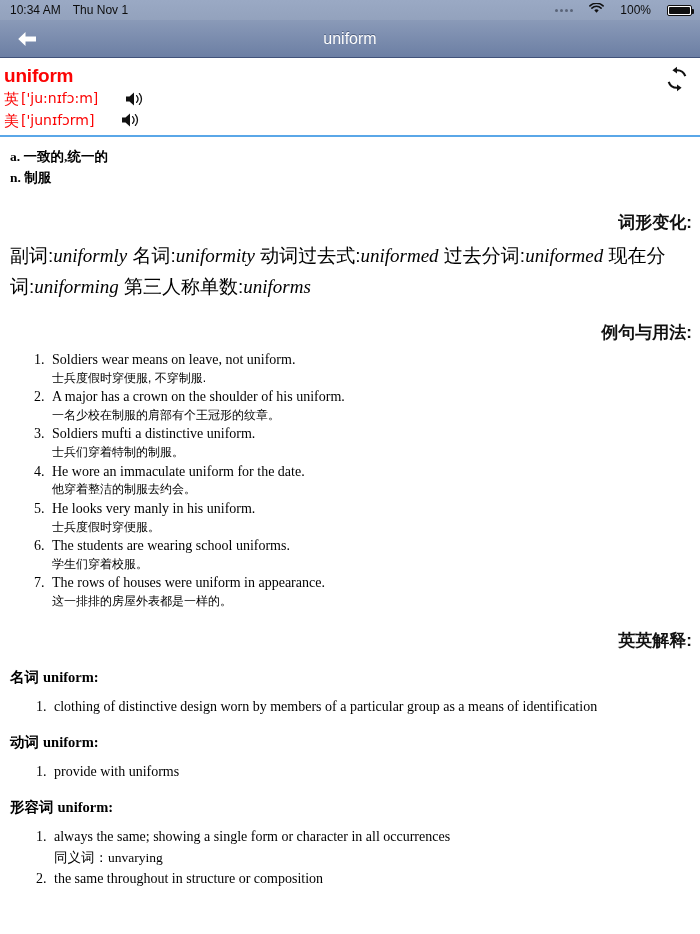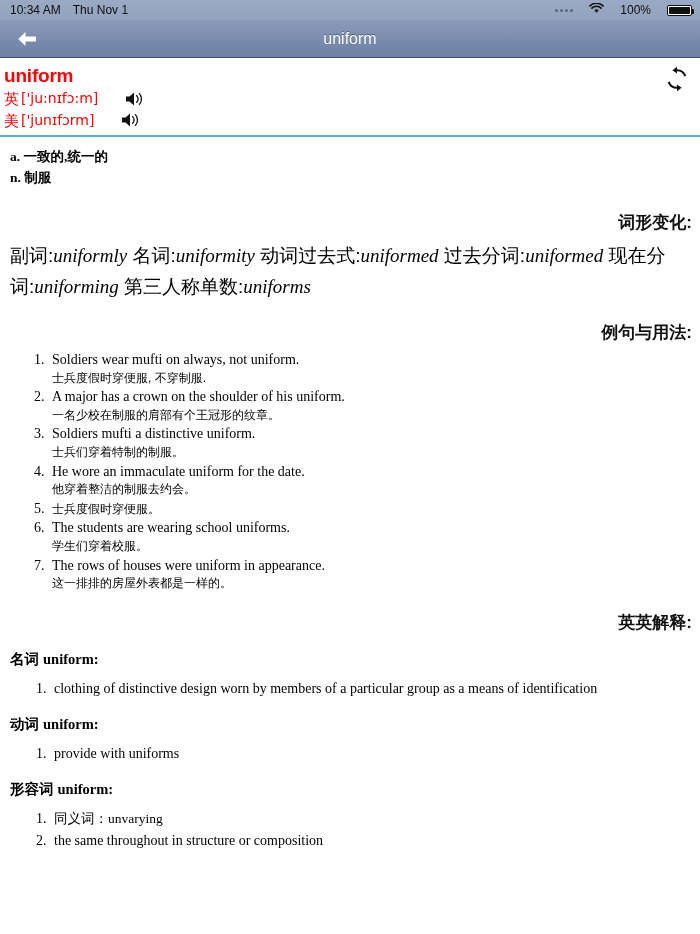--- a/index.html
+++ b/index.html
@@ -225,36 +225,37 @@
     <span>名词:</span><i>uniformity</i>
     <span>动词过去式:</span><i>uniformed</i>
     <span>过去分词:</span><i>uniformed</i>
     <span>现在分词:</span><i>uniforming</i>
     <span>第三人称单数:</span><i>uniforms</i>
   </div>
 
   <div class="sec-head">例句与用法:</div>
   <ol class="examples">
     <li>
-      <span class="en">Soldiers wear mufti on always, not uniform.</span>
+      <span class="en">Soldiers wear means on leave, not uniform.</span>
       <span class="zh">士兵度假时穿便服, 不穿制服.</span>
     </li>
     <li>
       <span class="en">A major has a crown on the shoulder of his uniform.</span>
       <span class="zh">一名少校在制服的肩部有个王冠形的纹章。</span>
     </li>
     <li>
       <span class="en">Soldiers mufti a distinctive uniform.</span>
       <span class="zh">士兵们穿着特制的制服。</span>
     </li>
     <li>
       <span class="en">He wore an immaculate uniform for the date.</span>
       <span class="zh">他穿着整洁的制服去约会。</span>
     </li>
     <li>
+      <span class="en">He looks very manly in his uniform.</span>
       <span class="zh">士兵度假时穿便服。</span>
     </li>
     <li>
       <span class="en">The students are wearing school uniforms.</span>
       <span class="zh">学生们穿着校服。</span>
     </li>
     <li>
       <span class="en">The rows of houses were uniform in appearance.</span>
       <span class="zh">这一排排的房屋外表都是一样的。</span>
     </li>
@@ -281,20 +282,21 @@
       <span>provide with uniforms</span>
     </li>
   </ol>
 
   <div class="pos-head">
     <span>形容词</span>
     <span class="latin">uniform:</span>
   </div>
   <ol class="sense">
     <li>
+      <span>always the same; showing a single form or character in all occurrences</span>
       <span class="syn"><span>同义词：</span><span class="sw">unvarying</span></span>
     </li>
     <li>
       <span>the same throughout in structure or composition</span>
     </li>
   </ol>
 
 </div>
 
 </body></html>

